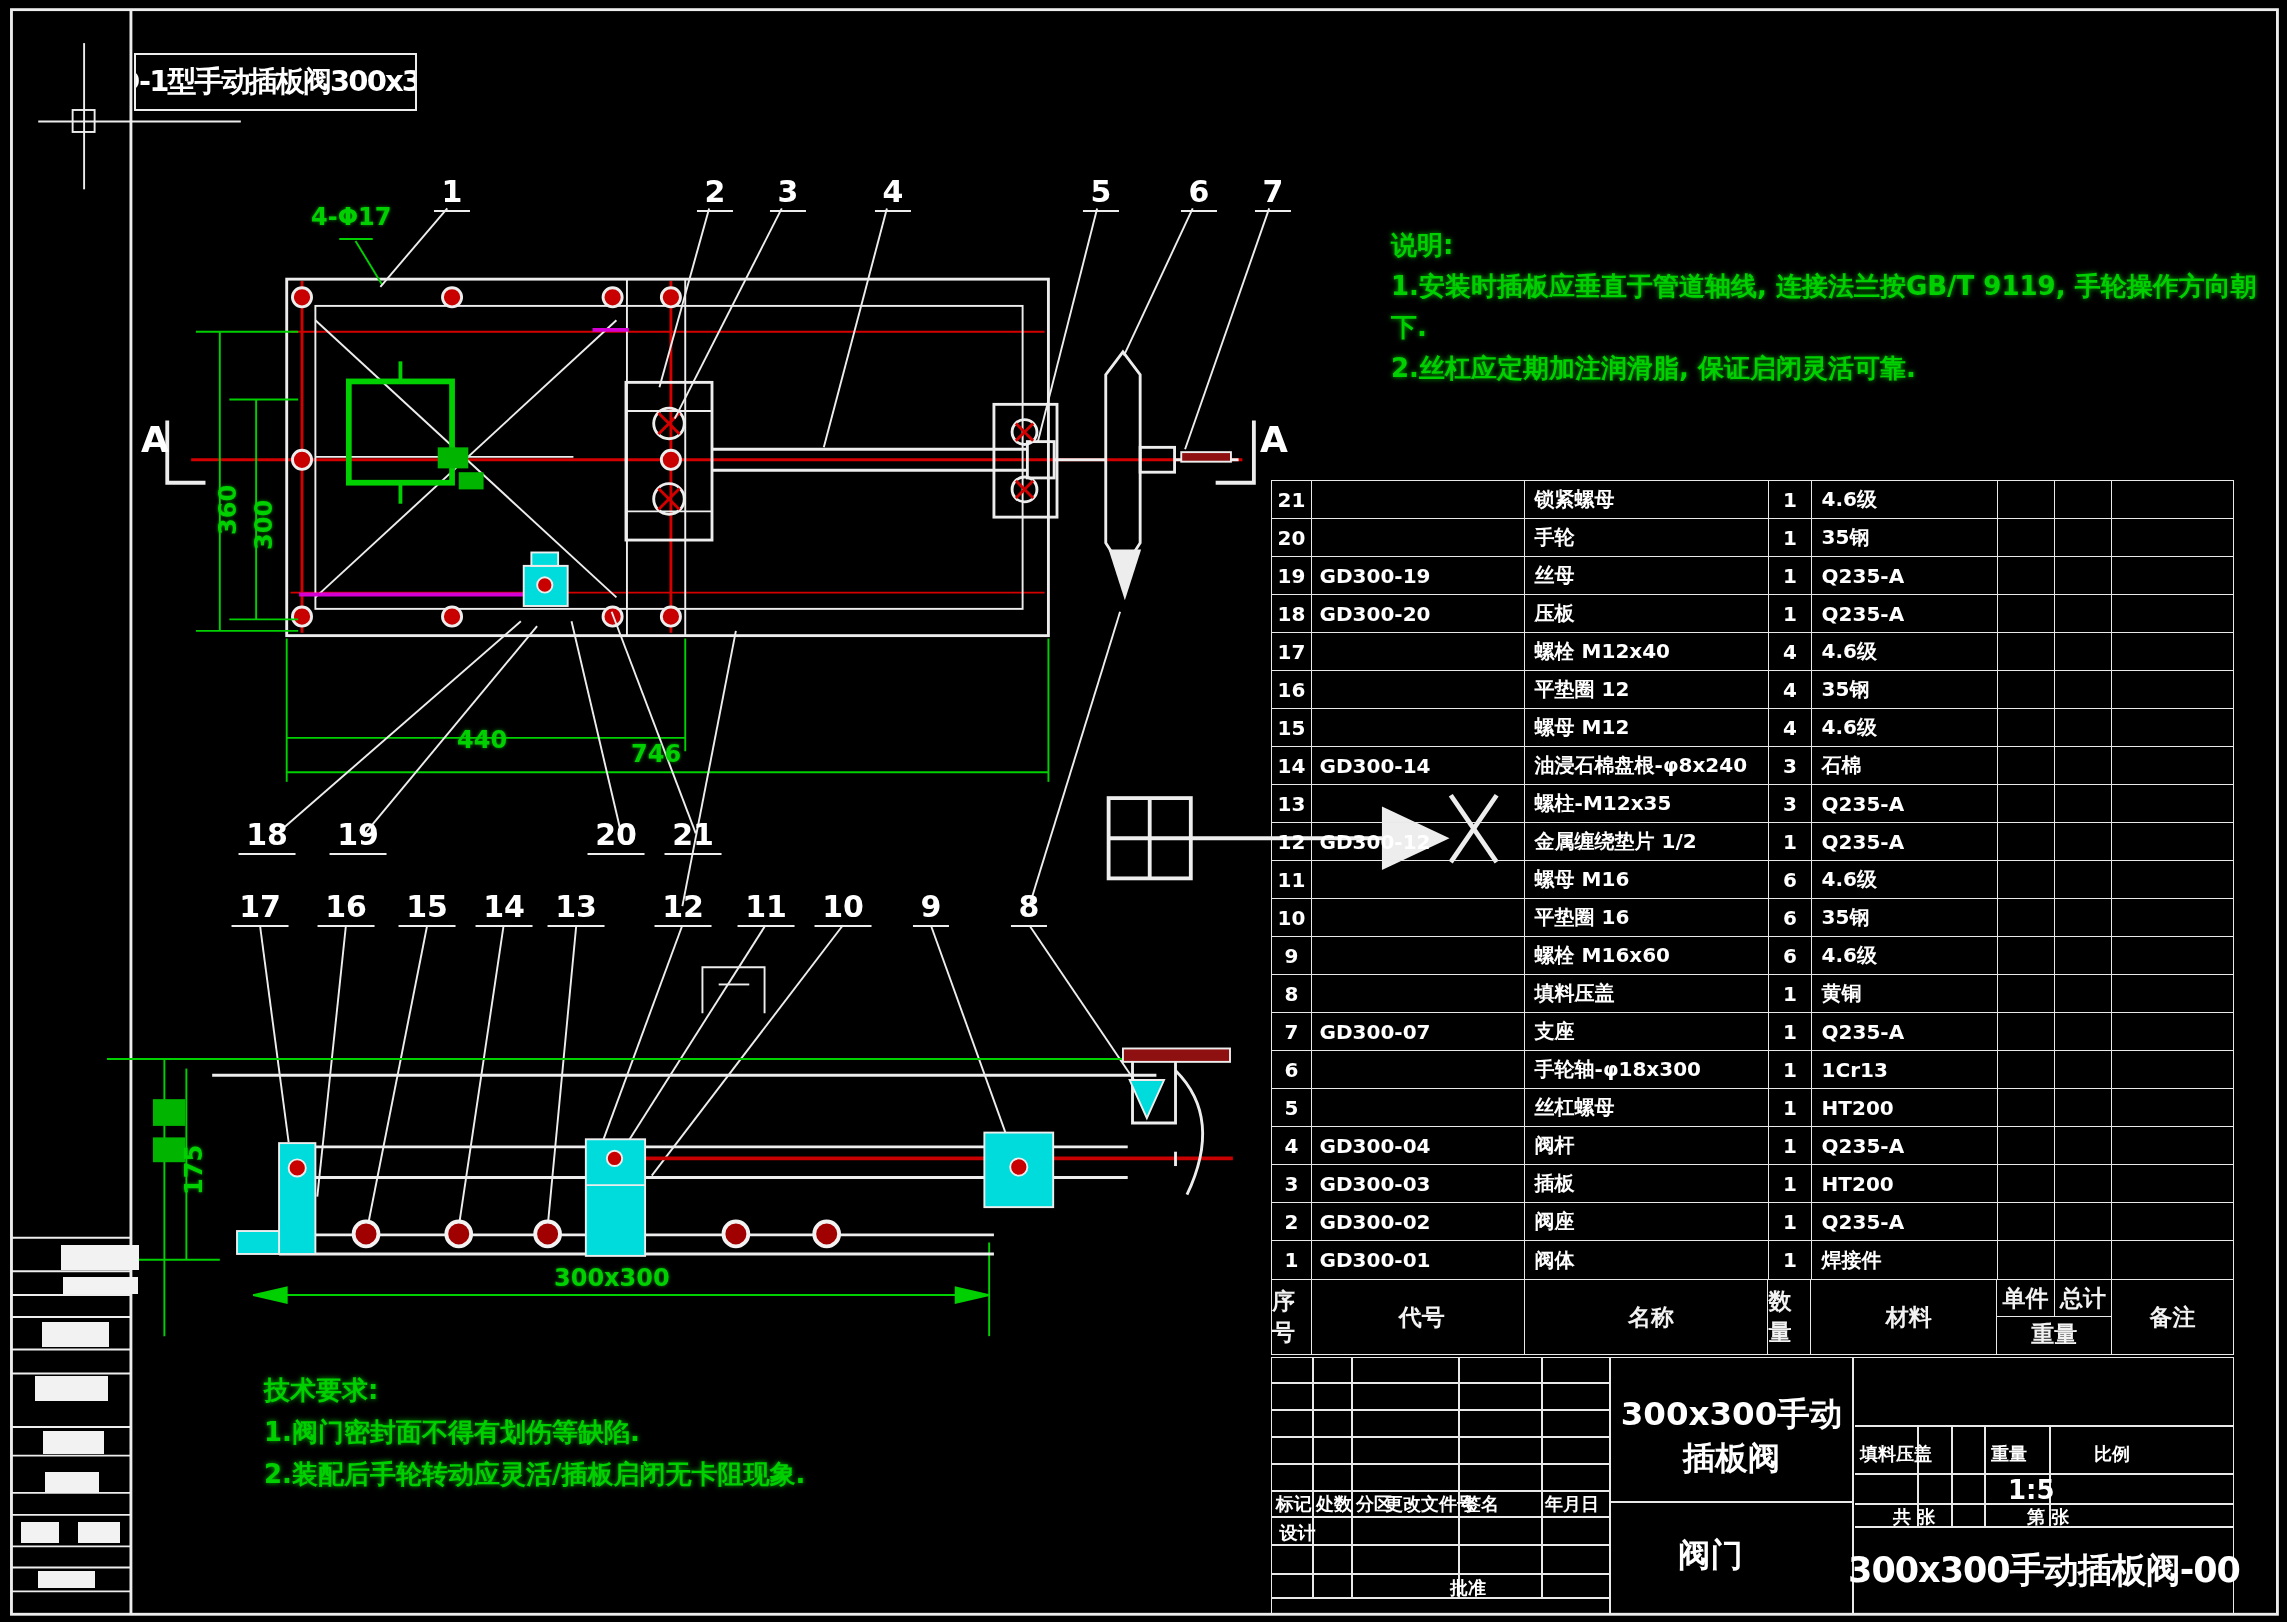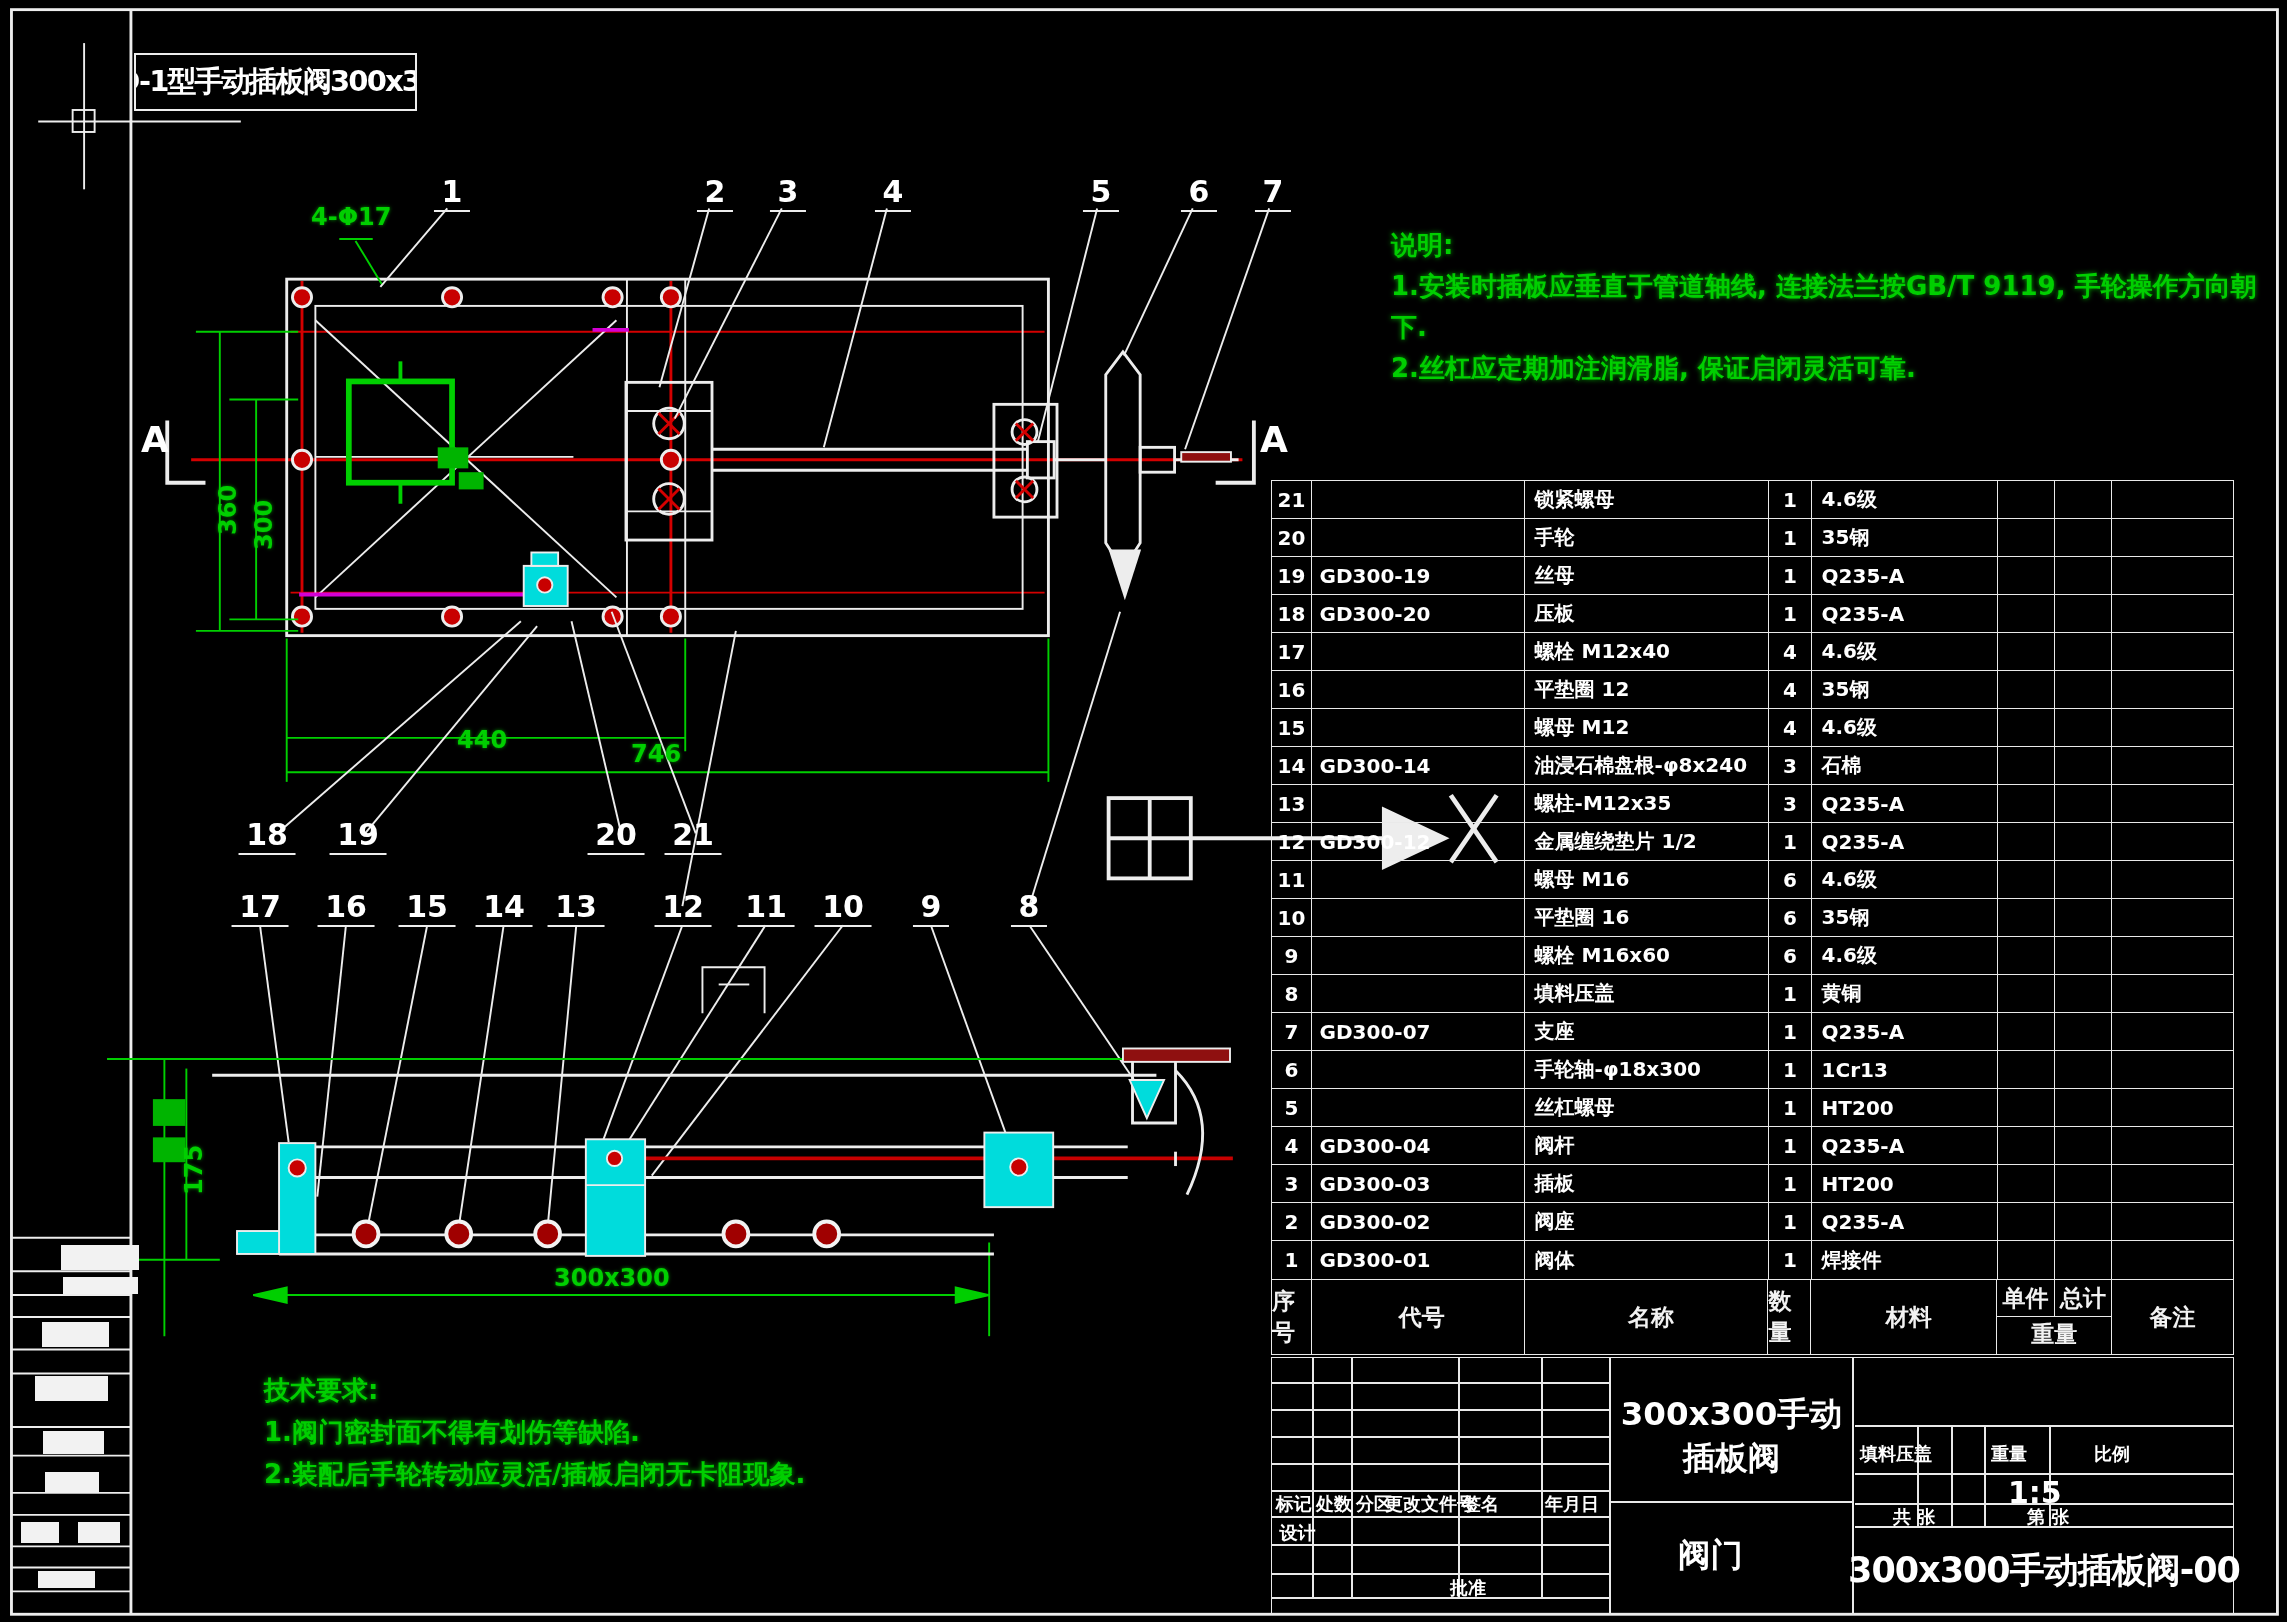--- a/index.html
+++ b/index.html
@@ -50,21 +50,21 @@
   
   #tblock{left:1271px;top:1357px;width:963px;height:257px;border:1.9px solid #e9e9e9;box-sizing:border-box;}
   .tb-line{position:absolute;background:#e9e9e9;}
   .tb-lab{position:absolute;color:#fff;font-weight:bold;font-size:18px;white-space:nowrap;filter:blur(0.6px);}
   #tb-product{position:absolute;left:339px;top:17px;width:241px;height:124px;display:flex;align-items:center;
               justify-content:center;font-size:32.5px;font-weight:bold;color:#fff;filter:blur(0.6px);text-align:center;}
   #tb-sub{position:absolute;left:339px;top:148px;width:199px;height:100px;display:flex;align-items:center;
           justify-content:center;font-size:32.5px;font-weight:bold;color:#fff;filter:blur(0.6px);}
   #tb-dno{position:absolute;left:583px;top:170px;width:378px;height:84px;display:flex;align-items:center;
           justify-content:center;font-size:35px;font-weight:bold;color:#fff;letter-spacing:-1px;filter:blur(0.6px);white-space:nowrap;}
-  #tb-scale{position:absolute;left:736px;top:117px;font-size:30px;font-weight:bold;color:#fff;filter:blur(0.4px);}
+  #tb-scale{position:absolute;left:736px;top:117px;font-size:26px;font-weight:bold;color:#fff;filter:blur(0.4px);}
   .mblock{position:absolute;background:#f2f2f2;}
 </style>
 </head>
 <body>
 
 <div id="sheet">
 
   <svg width="2287" height="1622" viewBox="0 0 2393 1697">
 
     <g stroke="#ededed" fill="none">

